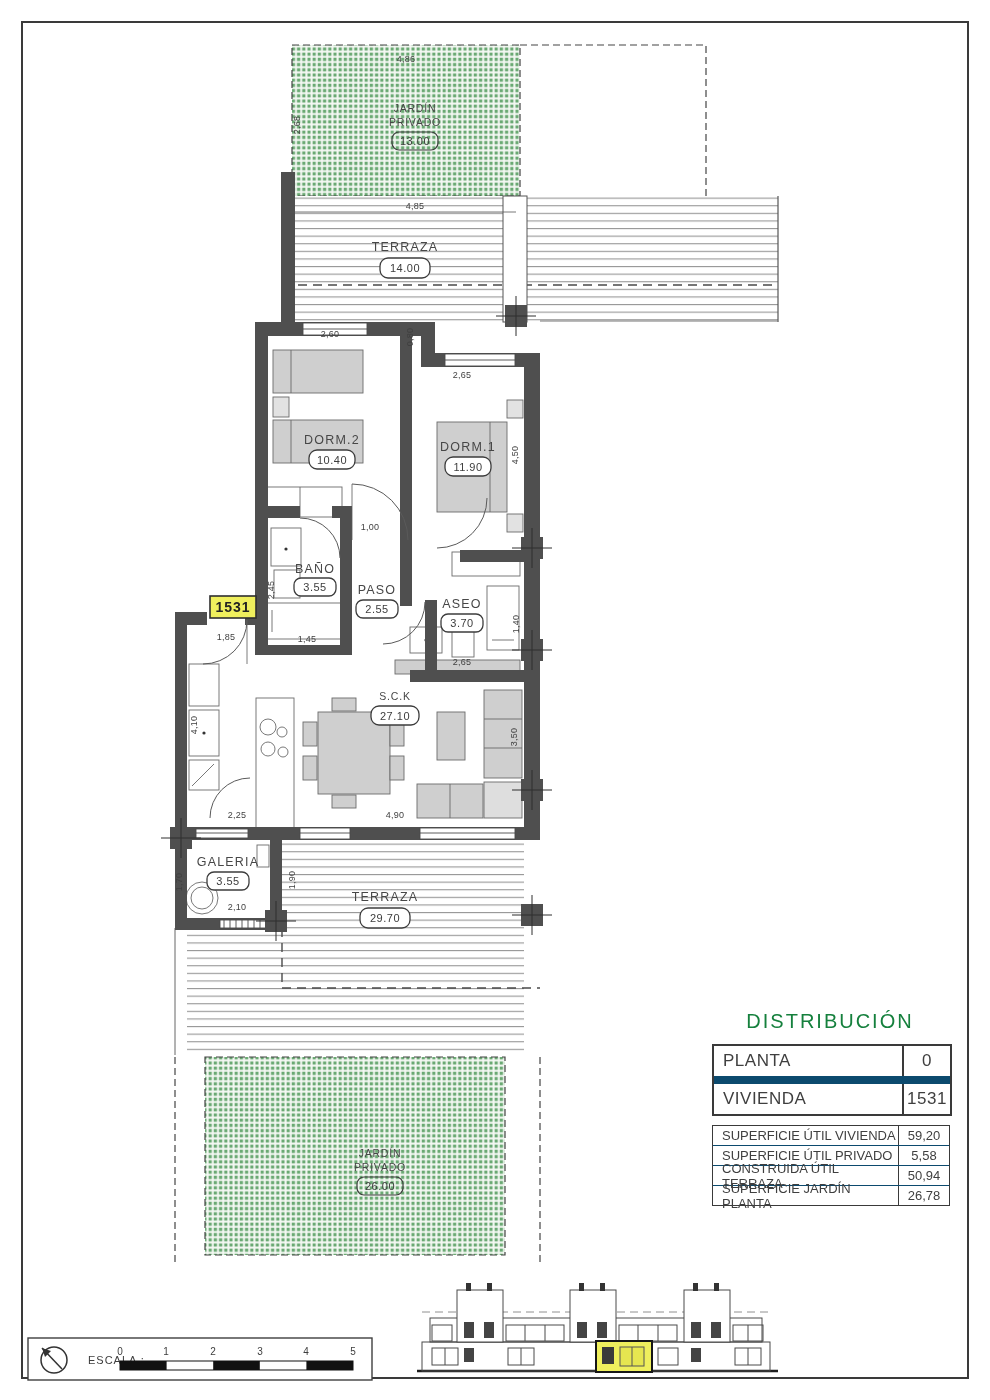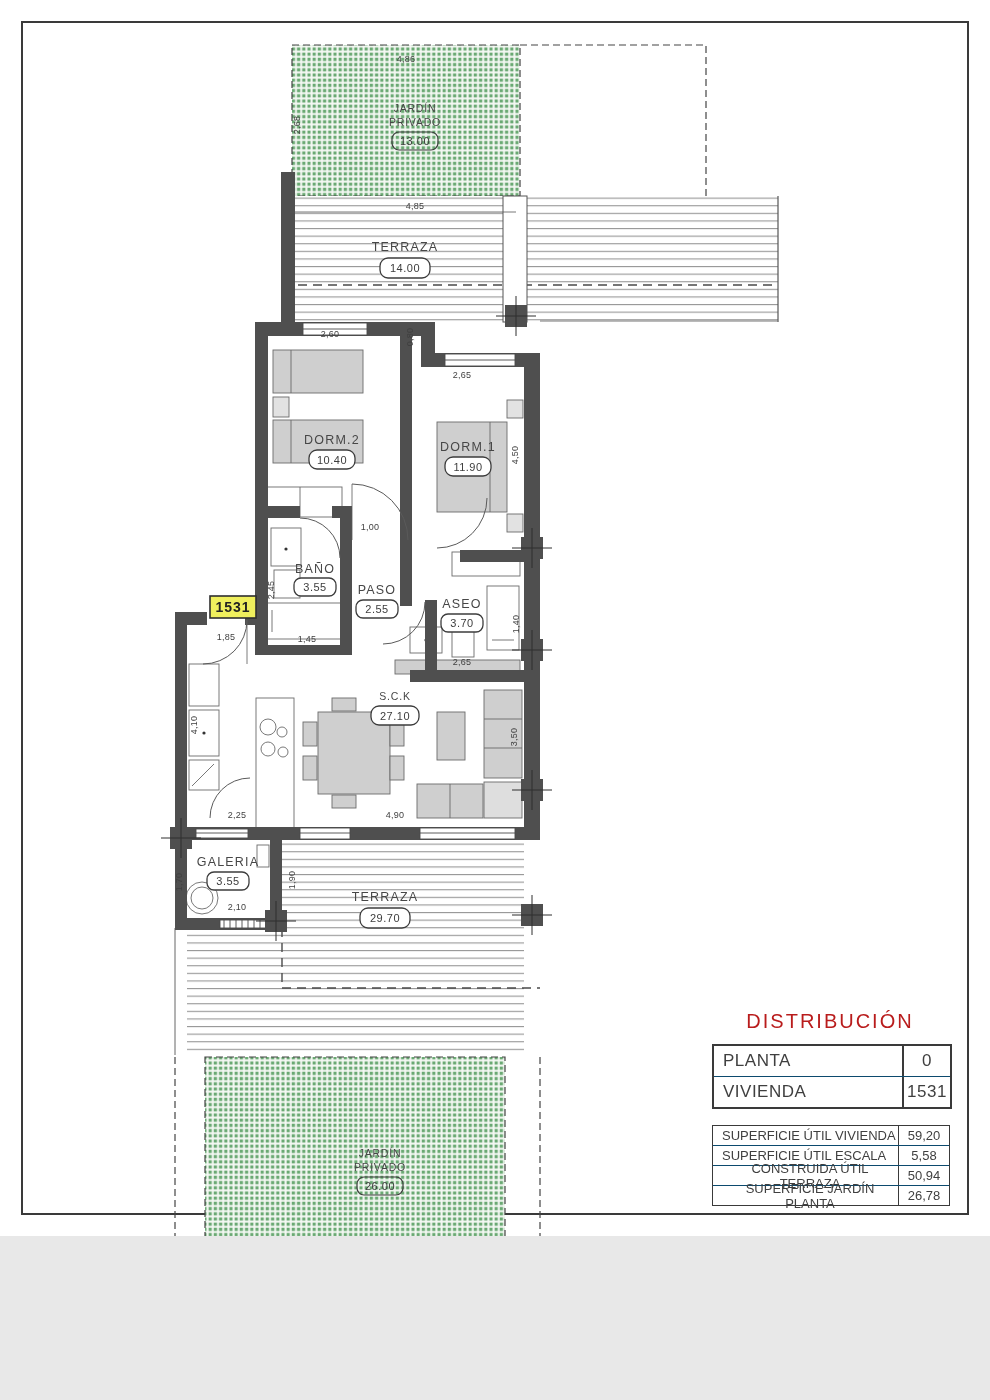--- a/index.html
+++ b/index.html
@@ -1,30 +1,30 @@
 <!DOCTYPE html>
 <html><head>
 <meta charset="utf-8">
 <style>
   html,body{margin:0;padding:0;background:#e8e8e8;}
-  .page{position:relative;width:990px;height:1236px;background:#ffffff;margin:0 auto;
+  .page{position:relative;width:990px;height:1400px;background:#ffffff;margin:0 auto;
         font-family:"Liberation Sans",sans-serif;overflow:hidden;}
   .frame{position:absolute;inset:21px;border:2px solid #3a3a3a;pointer-events:none;}
   svg text{font-family:"Liberation Sans",sans-serif;fill:#3d3d3d;}
   .dim{font-size:9px;letter-spacing:.3px;fill:#3f3f3f;}
   .room{font-size:12.5px;letter-spacing:1.2px;fill:#474747;}
   .roomsm{font-size:10.5px;letter-spacing:.8px;fill:#474747;}
   .area{font-size:11px;letter-spacing:.5px;fill:#3d3d3d;}
   .tag{font-size:14px;font-weight:bold;letter-spacing:1px;fill:#222;}
   .scaletxt{font-size:11px;letter-spacing:1px;fill:#3d3d3d;}
   .ticktxt{font-size:10px;fill:#3d3d3d;}
   .dist-title{position:absolute;left:712px;top:1010px;width:236px;text-align:center;
-      font-size:20px;letter-spacing:2px;color:#b91c1c;}
-  .tbl{position:absolute;left:712px;width:236px;border:2px solid #3a3a3a;background:#fff;text-align:center;}
-  .tbl .row{display:flex;align-items:stretch;border-top:1px solid #0c4a6e;}
+      font-size:20px;letter-spacing:2px;color:#15803d;}
+  .tbl{position:absolute;left:712px;width:236px;border:2px solid #3a3a3a;background:#fff;}
+  .tbl .row{display:flex;align-items:stretch;border-top:8px solid #0c4a6e;}
   .tbl .row:first-child{border-top:none;}
   .tbl .lbl{flex:1;display:flex;align-items:center;padding-left:9px;color:#3f3f3f;}
   .tbl .val{width:46px;border-left:2px solid #3a3a3a;display:flex;align-items:center;
       justify-content:center;color:#3f3f3f;}
   .tblA{top:1044px;}
   .tblA .row{height:30px;font-size:17px;letter-spacing:.5px;}
   .tblB,.tblC{border-width:1.5px;}
   .tblB .row,.tblC .row{height:19px;font-size:13px;border-top-width:1.5px;}
   .tblB .val,.tblC .val{border-left-width:1.5px;width:50px;}
   .tblB{top:1125px;}
@@ -402,21 +402,21 @@
       <div class="val">1531</div>
     </div>
   </div>
 
   <div class="tbl tblB">
     <div class="row">
       <div class="lbl">SUPERFICIE ÚTIL VIVIENDA</div>
       <div class="val">59,20</div>
     </div>
     <div class="row">
-      <div class="lbl">SUPERFICIE ÚTIL ESCALA</div>
+      <div class="lbl">SUPERFICIE ÚTIL PRIVADO</div>
       <div class="val">5,58</div>
     </div>
     <div class="row">
       <div class="lbl">CONSTRUIDA ÚTIL TERRAZA</div>
       <div class="val">50,94</div>
     </div>
     <div class="row">
       <div class="lbl">SUPERFICIE JARDÍN PLANTA</div>
       <div class="val">26,78</div>
     </div>

